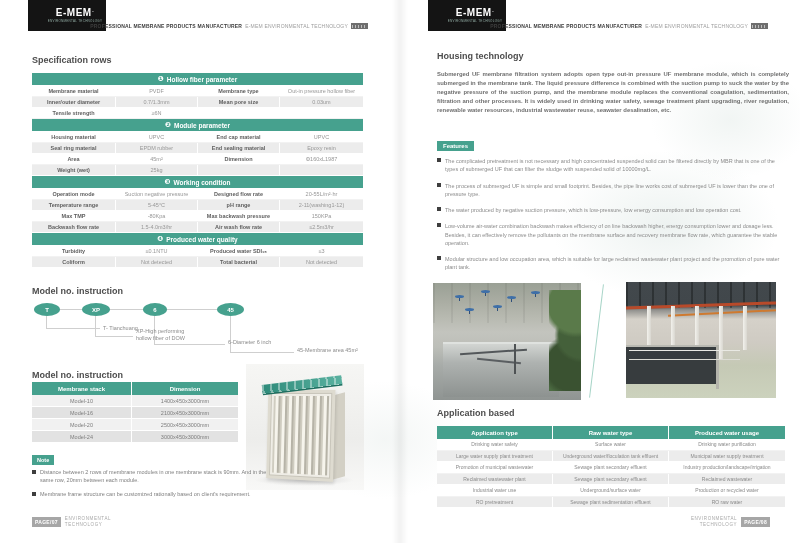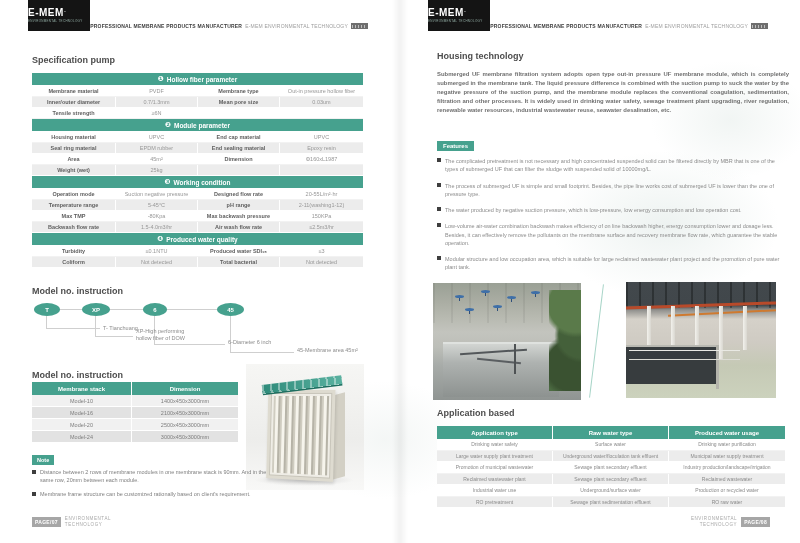--- a/index.html
+++ b/index.html
@@ -11,21 +11,21 @@
   .page{position:absolute;top:0;width:400px;height:543px;}
   .page-left{left:0;}
   .page-right{left:400px;}
   .map-blob{position:absolute;border-radius:50%;pointer-events:none;}
   .mb1{left:150px;top:150px;width:230px;height:150px;background:radial-gradient(ellipse,rgba(196,214,208,0.30),transparent 70%);}
   .mb2{left:250px;top:60px;width:160px;height:120px;background:radial-gradient(ellipse,rgba(200,216,210,0.25),transparent 70%);}
   .mb3{left:300px;top:380px;width:170px;height:120px;background:radial-gradient(ellipse,rgba(204,216,212,0.22),transparent 70%);}
 
   
   .logo-box{position:absolute;left:28px;top:0;width:62px;height:31px;background:#141414;
-            display:flex;flex-direction:column;align-items:flex-start;justify-content:center;}
+            display:flex;flex-direction:column;align-items:center;justify-content:center;padding-left:16px;}
   .logo-text{color:#fff;font-weight:bold;font-size:10px;letter-spacing:0.5px;line-height:10px;}
   .logo-text::after{content:"”";font-size:4px;vertical-align:top;color:#bbb;}
   .logo-sub{color:#8fa9a0;font-size:3px;letter-spacing:0.3px;margin-top:1.5px;}
   .tagline{position:absolute;right:32px;top:23px;display:flex;align-items:center;gap:3px;white-space:nowrap;}
   .tag-bold{font-size:5px;font-weight:bold;color:#3d3d3d;letter-spacing:0.2px;}
   .tag-light{font-size:5px;color:#9c9c9c;letter-spacing:0.2px;}
   .tag-badge{display:inline-block;width:17px;height:6px;background:#6e6e6e;
              background-image:repeating-linear-gradient(90deg,rgba(255,255,255,0.55) 0 1px,transparent 1px 3px);
              background-size:14px 3px;background-position:1px 1.5px;background-repeat:no-repeat;}
 
@@ -183,21 +183,21 @@
     <div class="logo-box">
       <div class="logo-text">E-MEM</div>
       <div class="logo-sub">ENVIRONMENTAL TECHNOLOGY</div>
     </div>
     <div class="tagline">
       <span class="tag-bold">PROFESSIONAL MEMBRANE PRODUCTS MANUFACTURER</span>
       <span class="tag-light">E-MEM ENVIRONMENTAL TECHNOLOGY</span>
       <span class="tag-badge"></span>
     </div>
 
-    <h2 class="title t-spec">Specification pump</h2>
+    <h2 class="title t-spec">Specification rows</h2>
     <div class="spec-table">
         <div class="sec-header">
           <div class="sec-num">❶</div>
           <div>Hollow fiber parameter</div>
         </div>
         <div class="spec-row">
           <div class="cell lab">Membrane material</div>
           <div class="cell val">PVDF</div>
           <div class="cell lab">Membrane type</div>
           <div class="cell val">Out-in pressure hollow fiber</div>

